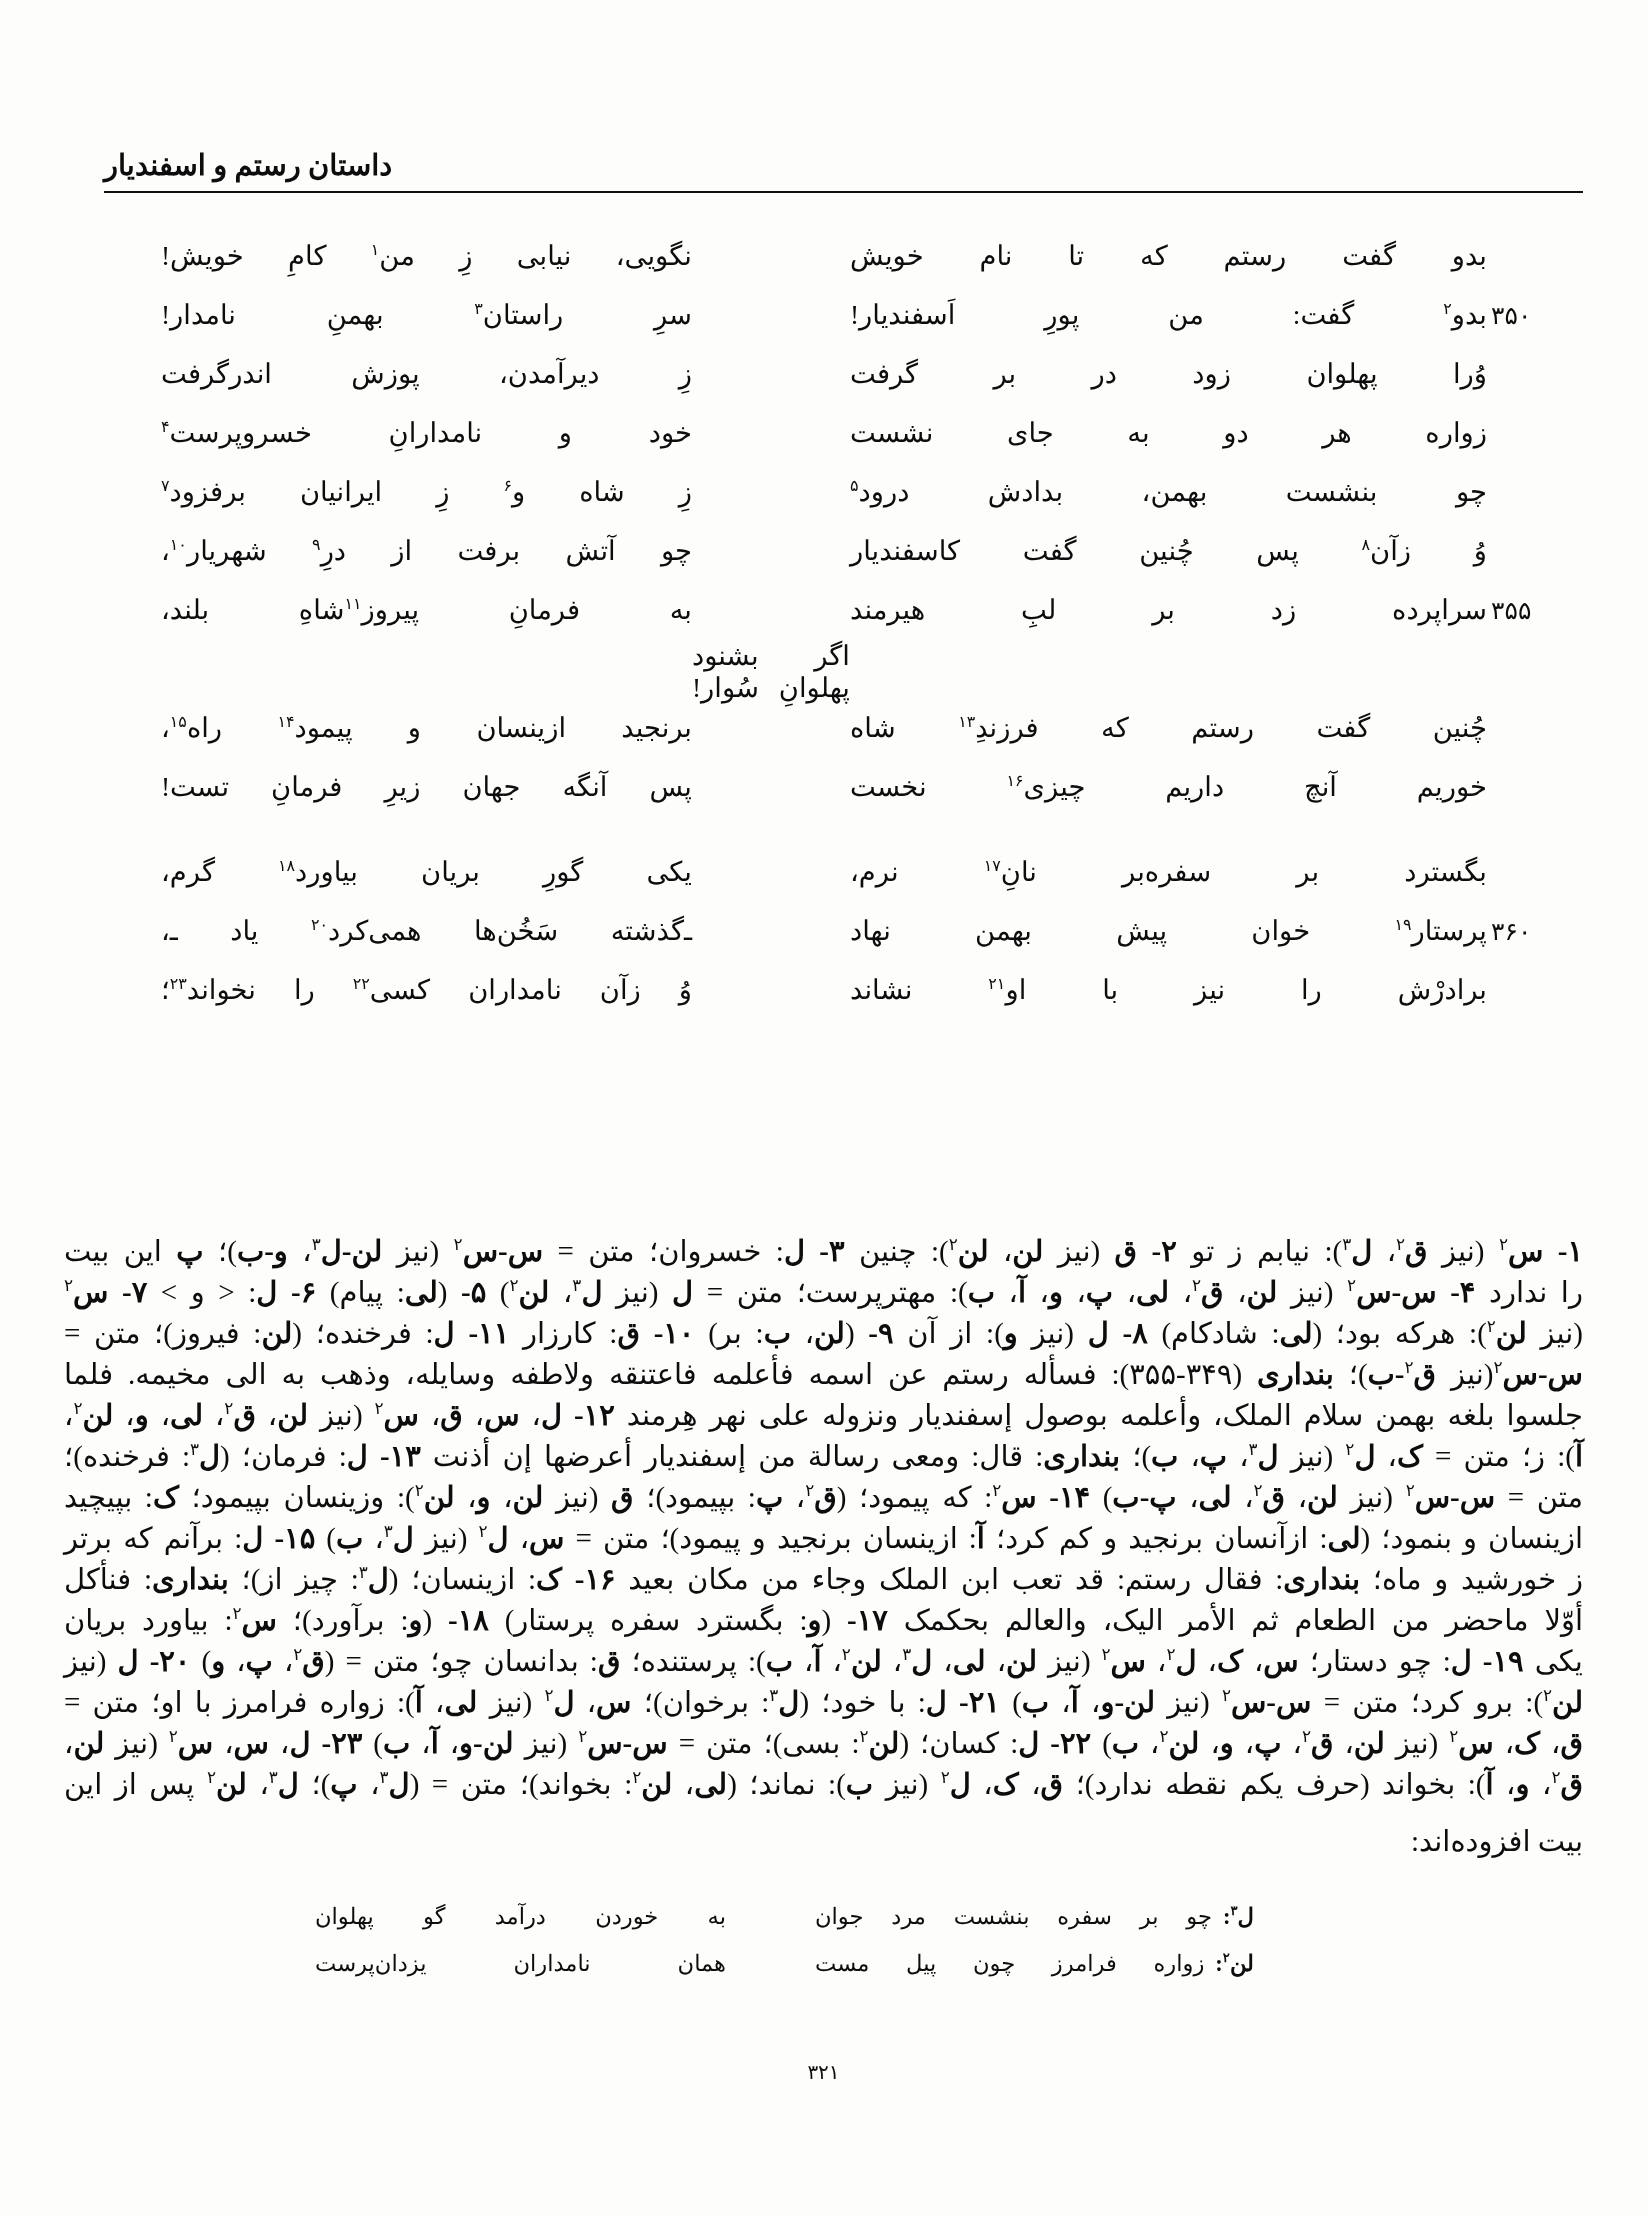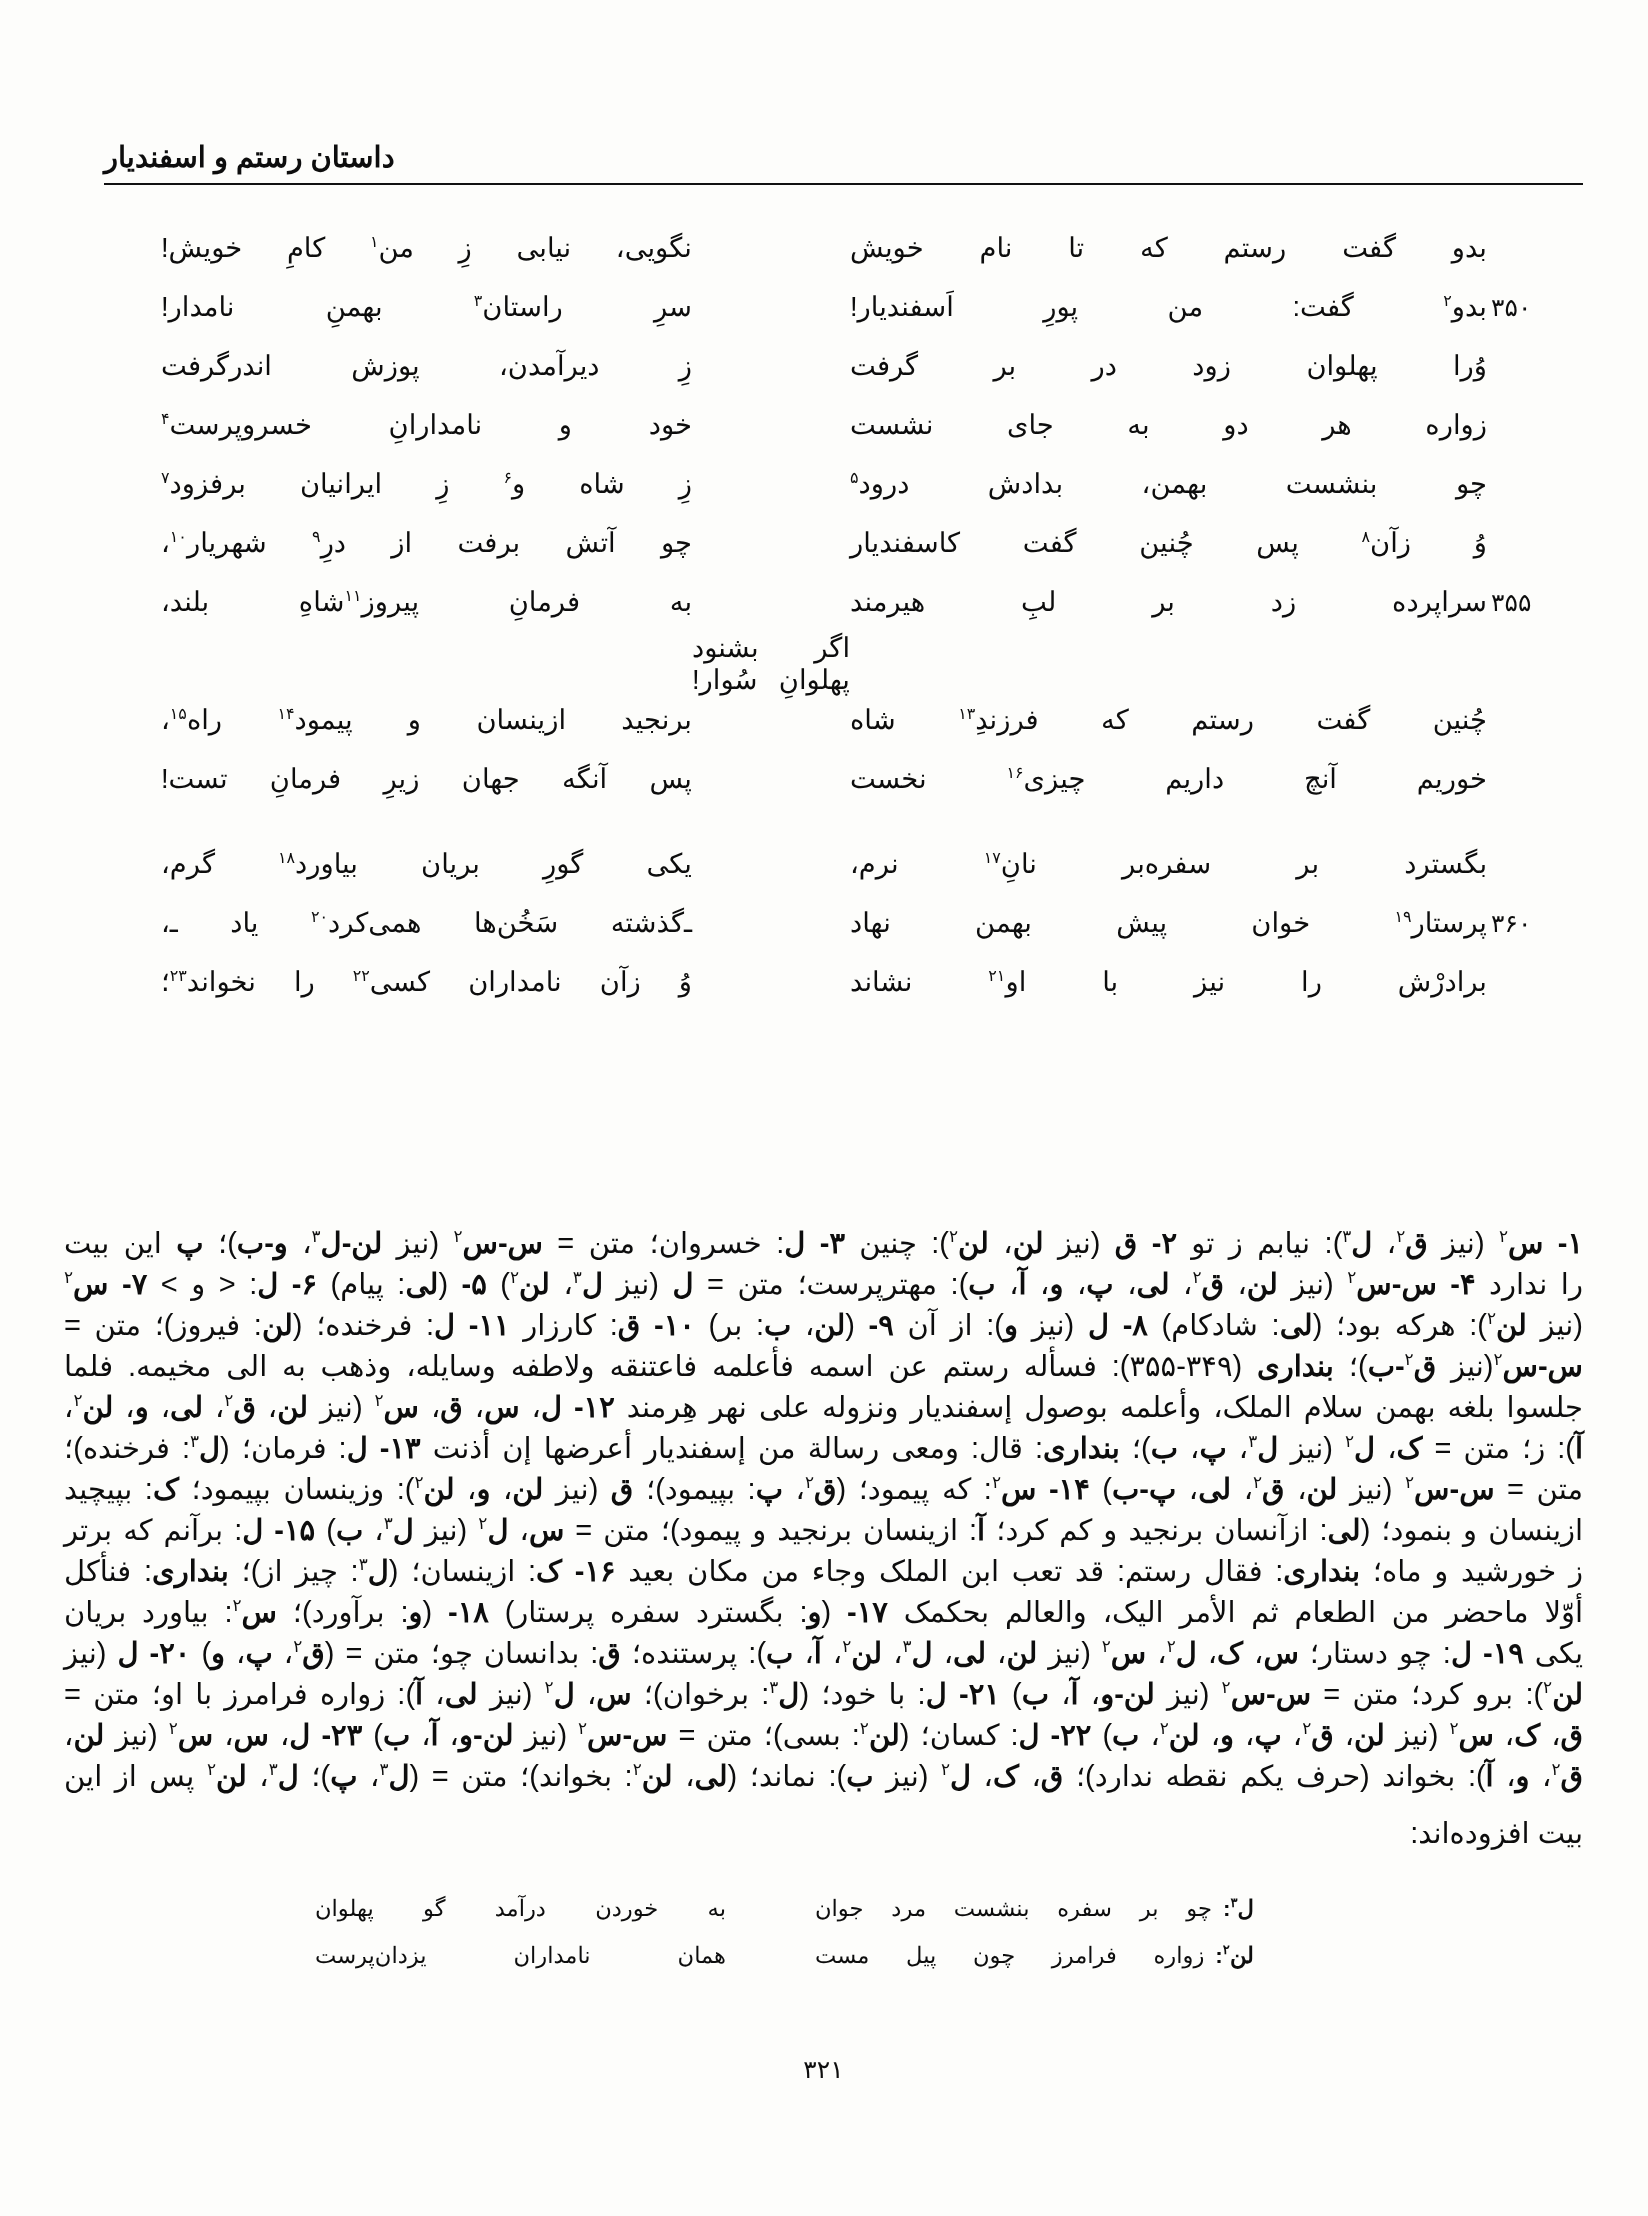--- a/index.html
+++ b/index.html
@@ -1,21 +1,21 @@
 <!DOCTYPE html>
 <html dir="rtl" lang="fa" style="font-size:11px"><head>
 <meta charset="utf-8">
 <style>
   * { margin:0; padding:0; box-sizing:border-box; }
   html,body { background:#9a9a9a; }
   .page {
     width:1649px; height:2216px; margin:0 auto; position:relative;
     background:#fdfdfb; color:#0d0d0d;
-    font-family:Liberation Sans, sans-serif;
-    direction:rtl; padding:0 65px; overflow:hidden;
+    font-family:Liberation Serif, serif;
+    direction:rtl; padding:8px 65px; overflow:hidden;
   }
   
   .hdr { padding-top:140px; }
   .title { direction:rtl; text-align:left; padding-left:40px;
            font-size:29px; font-weight:bold; line-height:1.2; }
   .rule { margin:8.2px 0 0 40px; border-top:2.7px solid #111; }
   
   .verses { margin-top:34px; }
   .vrow { display:grid; grid-template-columns:96px 637px 158px 531px 1fr;
           align-items:center; height:59px; font-size:27.4px; }
@@ -31,21 +31,21 @@
   
   .added { margin-top:31.5px; font-size:22.6px; }
   .arow { display:grid; grid-template-columns:329px 439px 89px 411px 1fr;
           align-items:center; height:47px; }
   .acell1 { display:flex; align-items:baseline; gap:11px; }
   .siglum { font-weight:bold; white-space:nowrap; }
   .atext { flex:1; text-align:justify; text-align-last:justify; }
   .ah2 { text-align:justify; text-align-last:justify; }
   
   .pfooter { position:absolute; left:0; right:0; bottom:132px;
-             text-align:center; font-size:25px; letter-spacing:4.1px; }
+             text-align:center; font-size:20px; letter-spacing:4.1px; }
 </style>
 </head>
 <body>
 
 <div class="page">
 
   <header class="hdr">
     <div class="title">داستان رستم و اسفندیار</div>
     <div class="rule"></div>
   </header>

